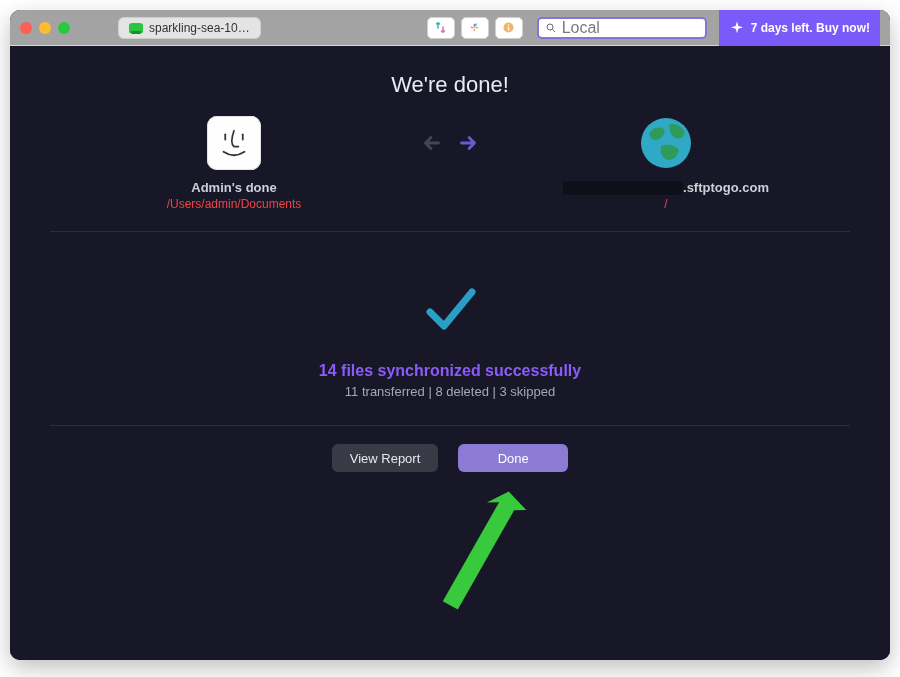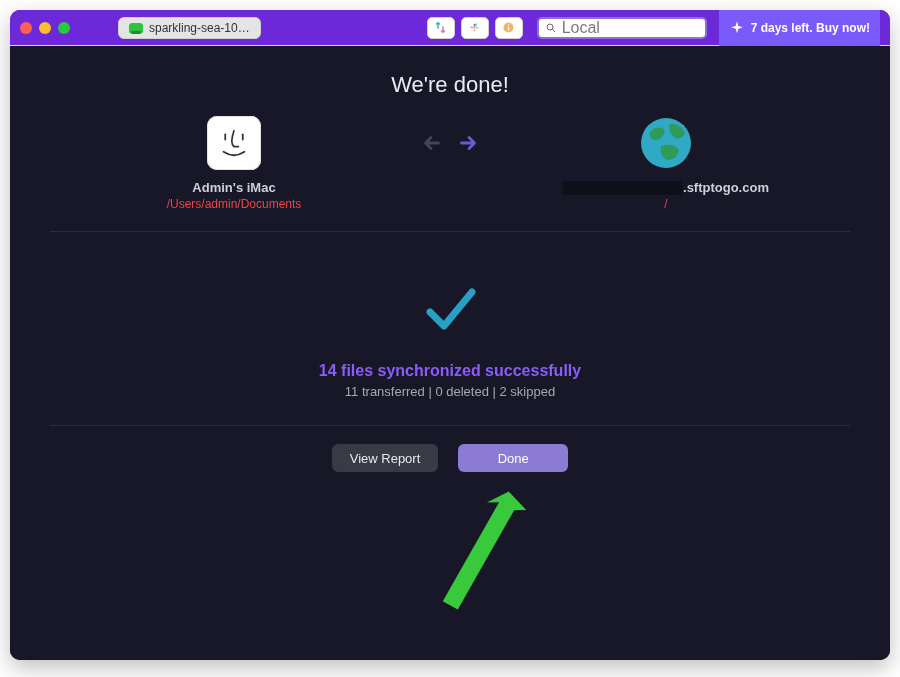--- a/index.html
+++ b/index.html
@@ -1,19 +1,19 @@
 <!DOCTYPE html>
 <html><head>
 <meta charset="utf-8">
 <style>
   * { box-sizing: border-box; margin: 0; padding: 0; }
   html, body { width: 900px; height: 677px; font-family: -apple-system, BlinkMacSystemFont, "Helvetica Neue", Arial, sans-serif; background: #fff; }
   .frame { position: relative; width: 880px; height: 650px; margin: 10px; border-radius: 10px; overflow: hidden; box-shadow: 0 8px 22px rgba(0,0,0,0.25); background: #0f0f1a; }
   
-  .titlebar { height: 36px; background: #6d28d9; display: flex; align-items: center; padding: 0 10px; gap: 8px; border-bottom: 1px solid #d7d7d7; }
+  .titlebar { height: 36px; background: #a3a3a3; display: flex; align-items: center; padding: 0 10px; gap: 8px; border-bottom: 1px solid #d7d7d7; }
   .traffic { display: flex; gap: 7px; }
   .traffic span { width: 12px; height: 12px; border-radius: 50%; display: inline-block; }
   .t-close { background: #ff5f57; }
   .t-min { background: #febc2e; }
   .t-max { background: #28c840; }
   .tab { display: flex; align-items: center; gap: 6px; background: #e4e4e4; border: 1px solid #cfcfcf; border-radius: 6px; padding: 3px 10px; font-size: 12px; color: #333; margin-left: 40px; min-width: 140px; }
   .tab-icon { width: 14px; height: 10px; border-radius: 3px 3px 1px 1px; background: #2ac63f; display:inline-block; position:relative; }
   .tab-icon::after{ content:""; position:absolute; bottom:-1px; left:2px; right:2px; height:3px; background:#1a8f2c; border-radius:0 0 1px 1px;}
   .tb-spacer { flex: 1; }
   .tb-buttons { display: flex; gap: 6px; }
@@ -114,21 +114,21 @@
     <div class="endpoints">
       <div class="ep">
         <div class="finder-icon">
           <svg viewBox="0 0 48 48" fill="none" stroke="#333" stroke-width="2" stroke-linecap="round">
             <path d="M14 14 L14 20"></path>
               <path d="M34 14 L34 20"></path>
             <path d="M24 10 Q19 24 24 28 L29 28"></path>
             <path d="M12 34 Q24 42 36 34"></path>
           </svg>
         </div>
-        <div class="ep-name">Admin's iMac</div>
+        <div class="ep-name">Admin's done</div>
         <div class="ep-path">/Users/admin/Documents</div>
       </div>
 
       <div class="arrows">
         <svg viewBox="0 0 24 24" fill="none" stroke="#45455a" stroke-width="2.6" stroke-linecap="round">
           <path d="M18 12 L6 12 M6 12 L11 7 M6 12 L11 17"></path>
         </svg>
         <svg viewBox="0 0 24 24" fill="none" stroke="#6b5bcf" stroke-width="2.6" stroke-linecap="round">
           <path d="M6 12 L18 12 M18 12 L13 7 M18 12 L13 17"></path>
         </svg>
@@ -153,21 +153,21 @@
 
     <div class="divider"></div>
 
     <div class="status">
       <div class="check">
         <svg viewBox="0 0 64 64" fill="none" stroke="#2a9fc4" stroke-width="7" stroke-linecap="round" stroke-linejoin="round">
           <path d="M12 36 L26 50 L54 16"></path>
         </svg>
       </div>
       <div class="status-main">14 files synchronized successfully</div>
-      <div class="status-sub">11 transferred | 0 deleted | 2 skipped</div>
+      <div class="status-sub">11 transferred | 8 deleted | 3 skipped</div>
     </div>
 
     <div class="divider2"></div>
 
     <div class="actions">
       <button class="btn btn-secondary">View Report</button>
       <button class="btn btn-primary">Done</button>
     </div>
 
     <div class="arrow-annot">

